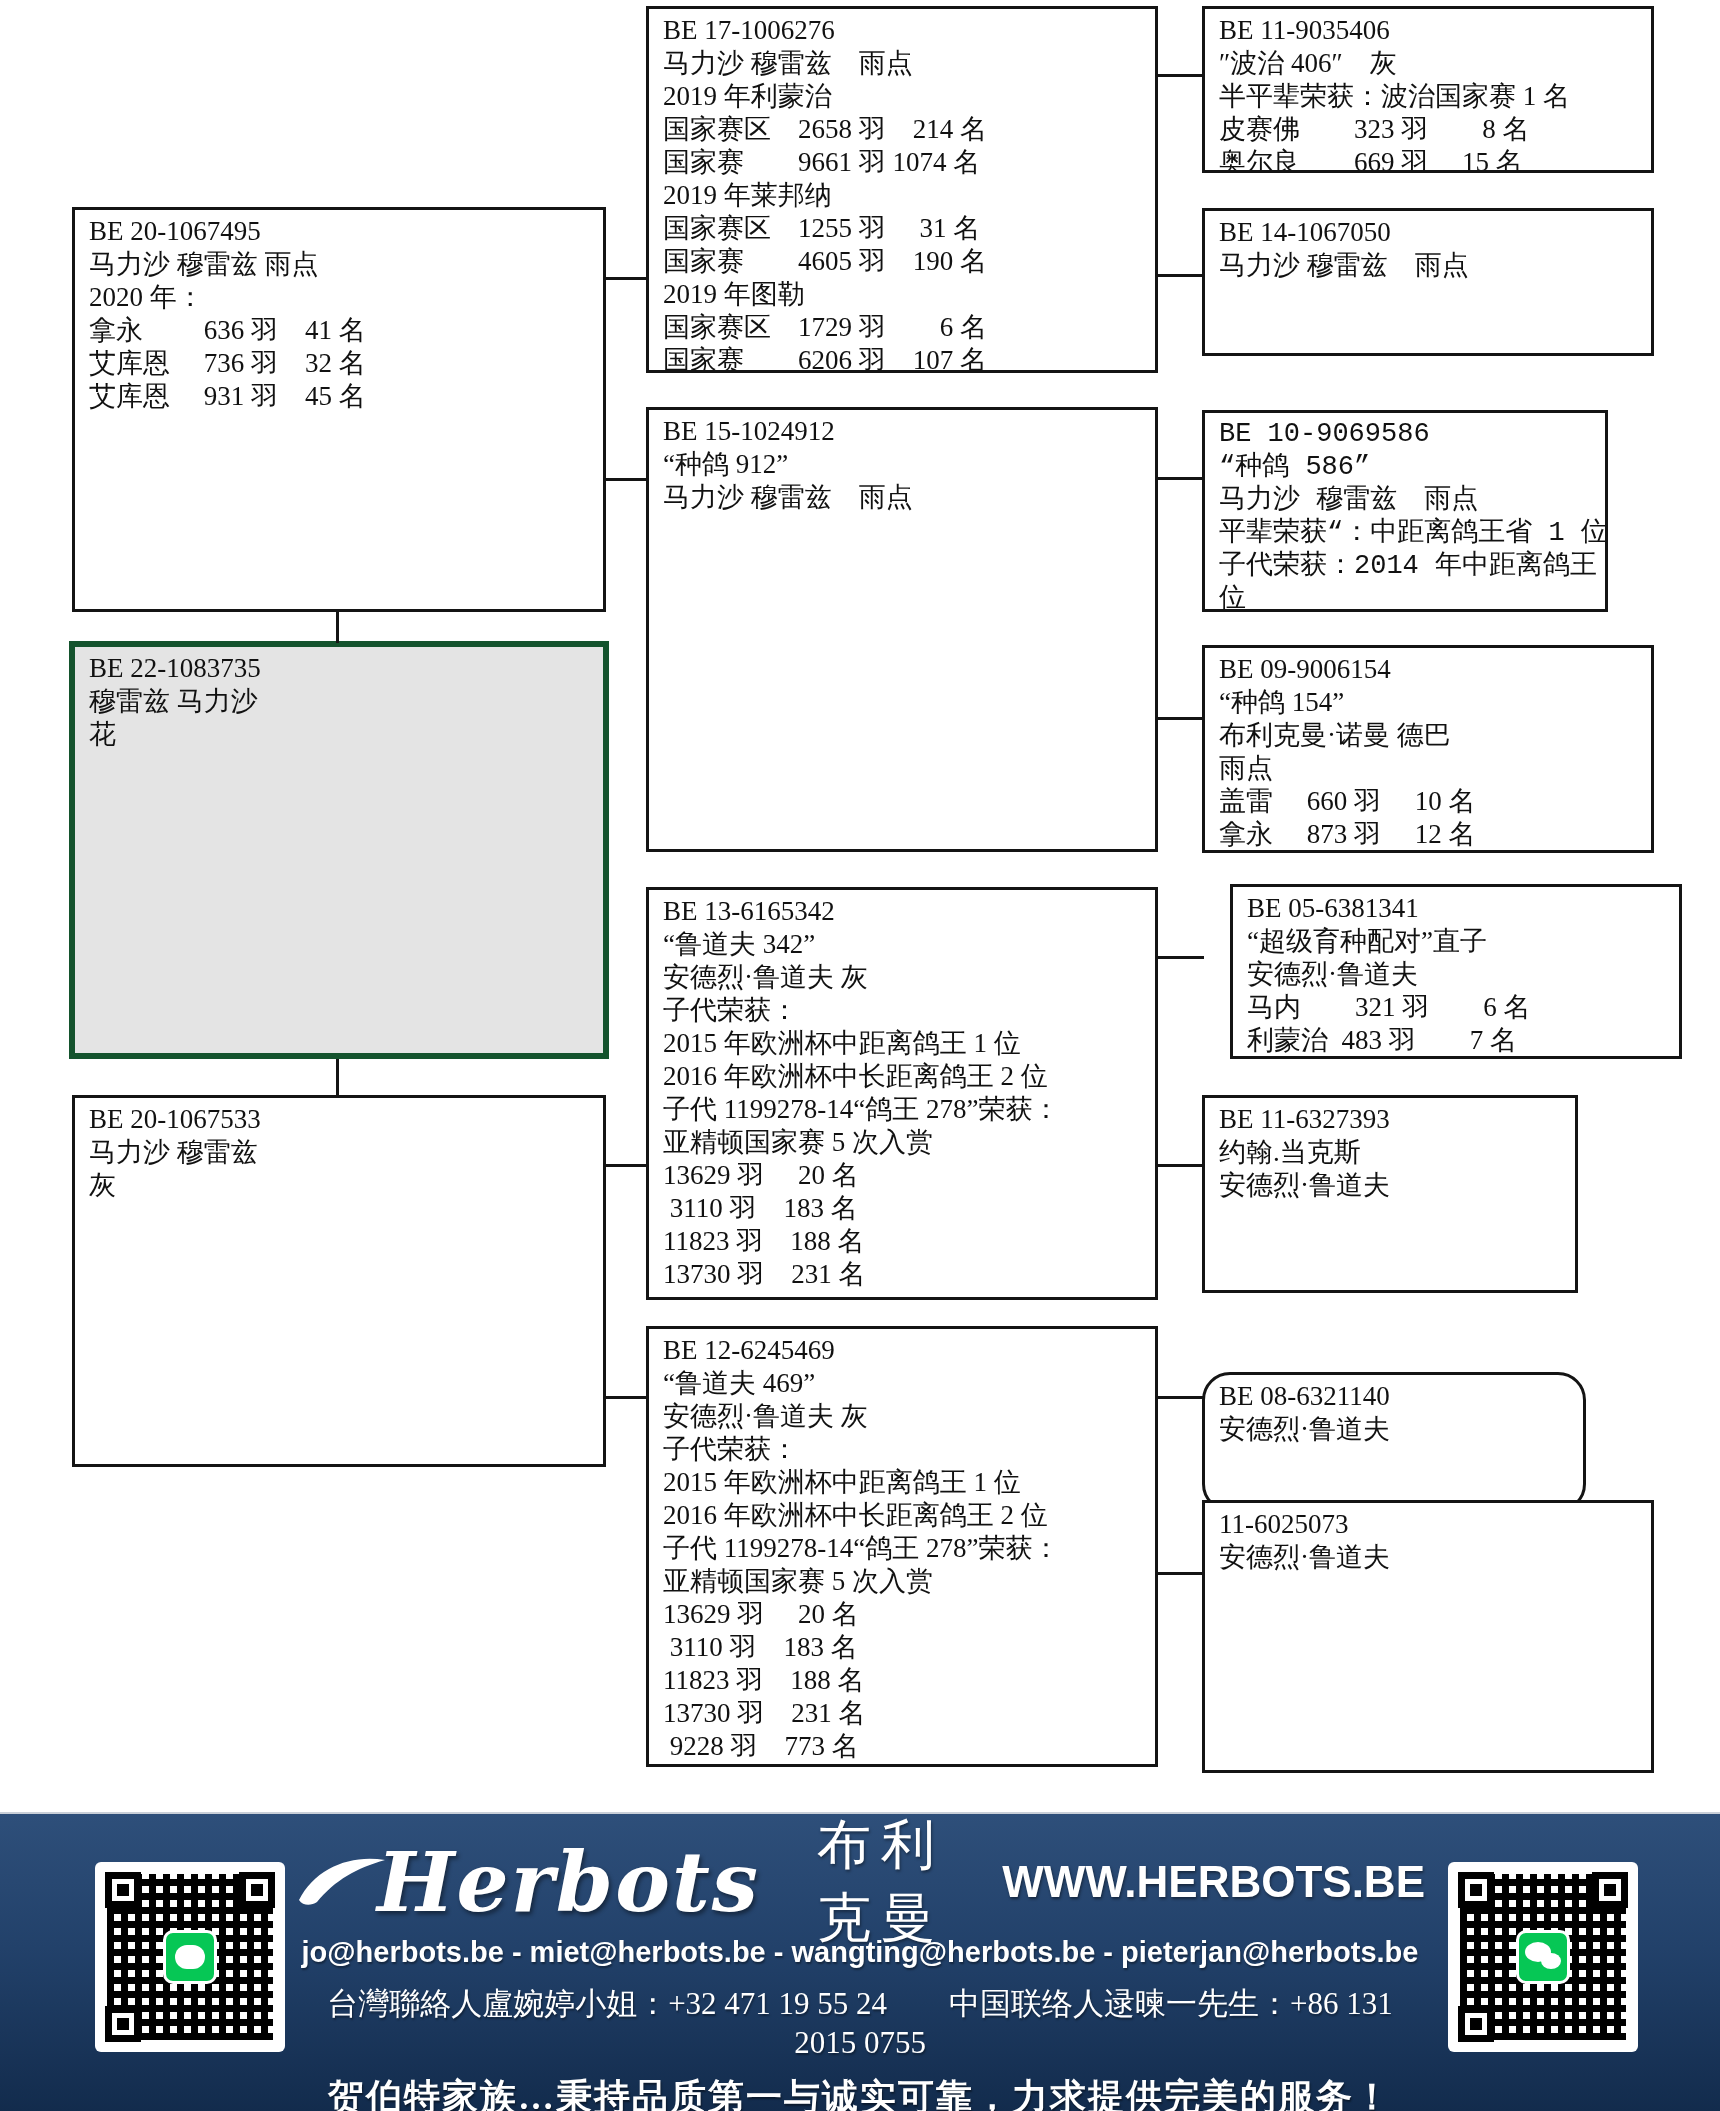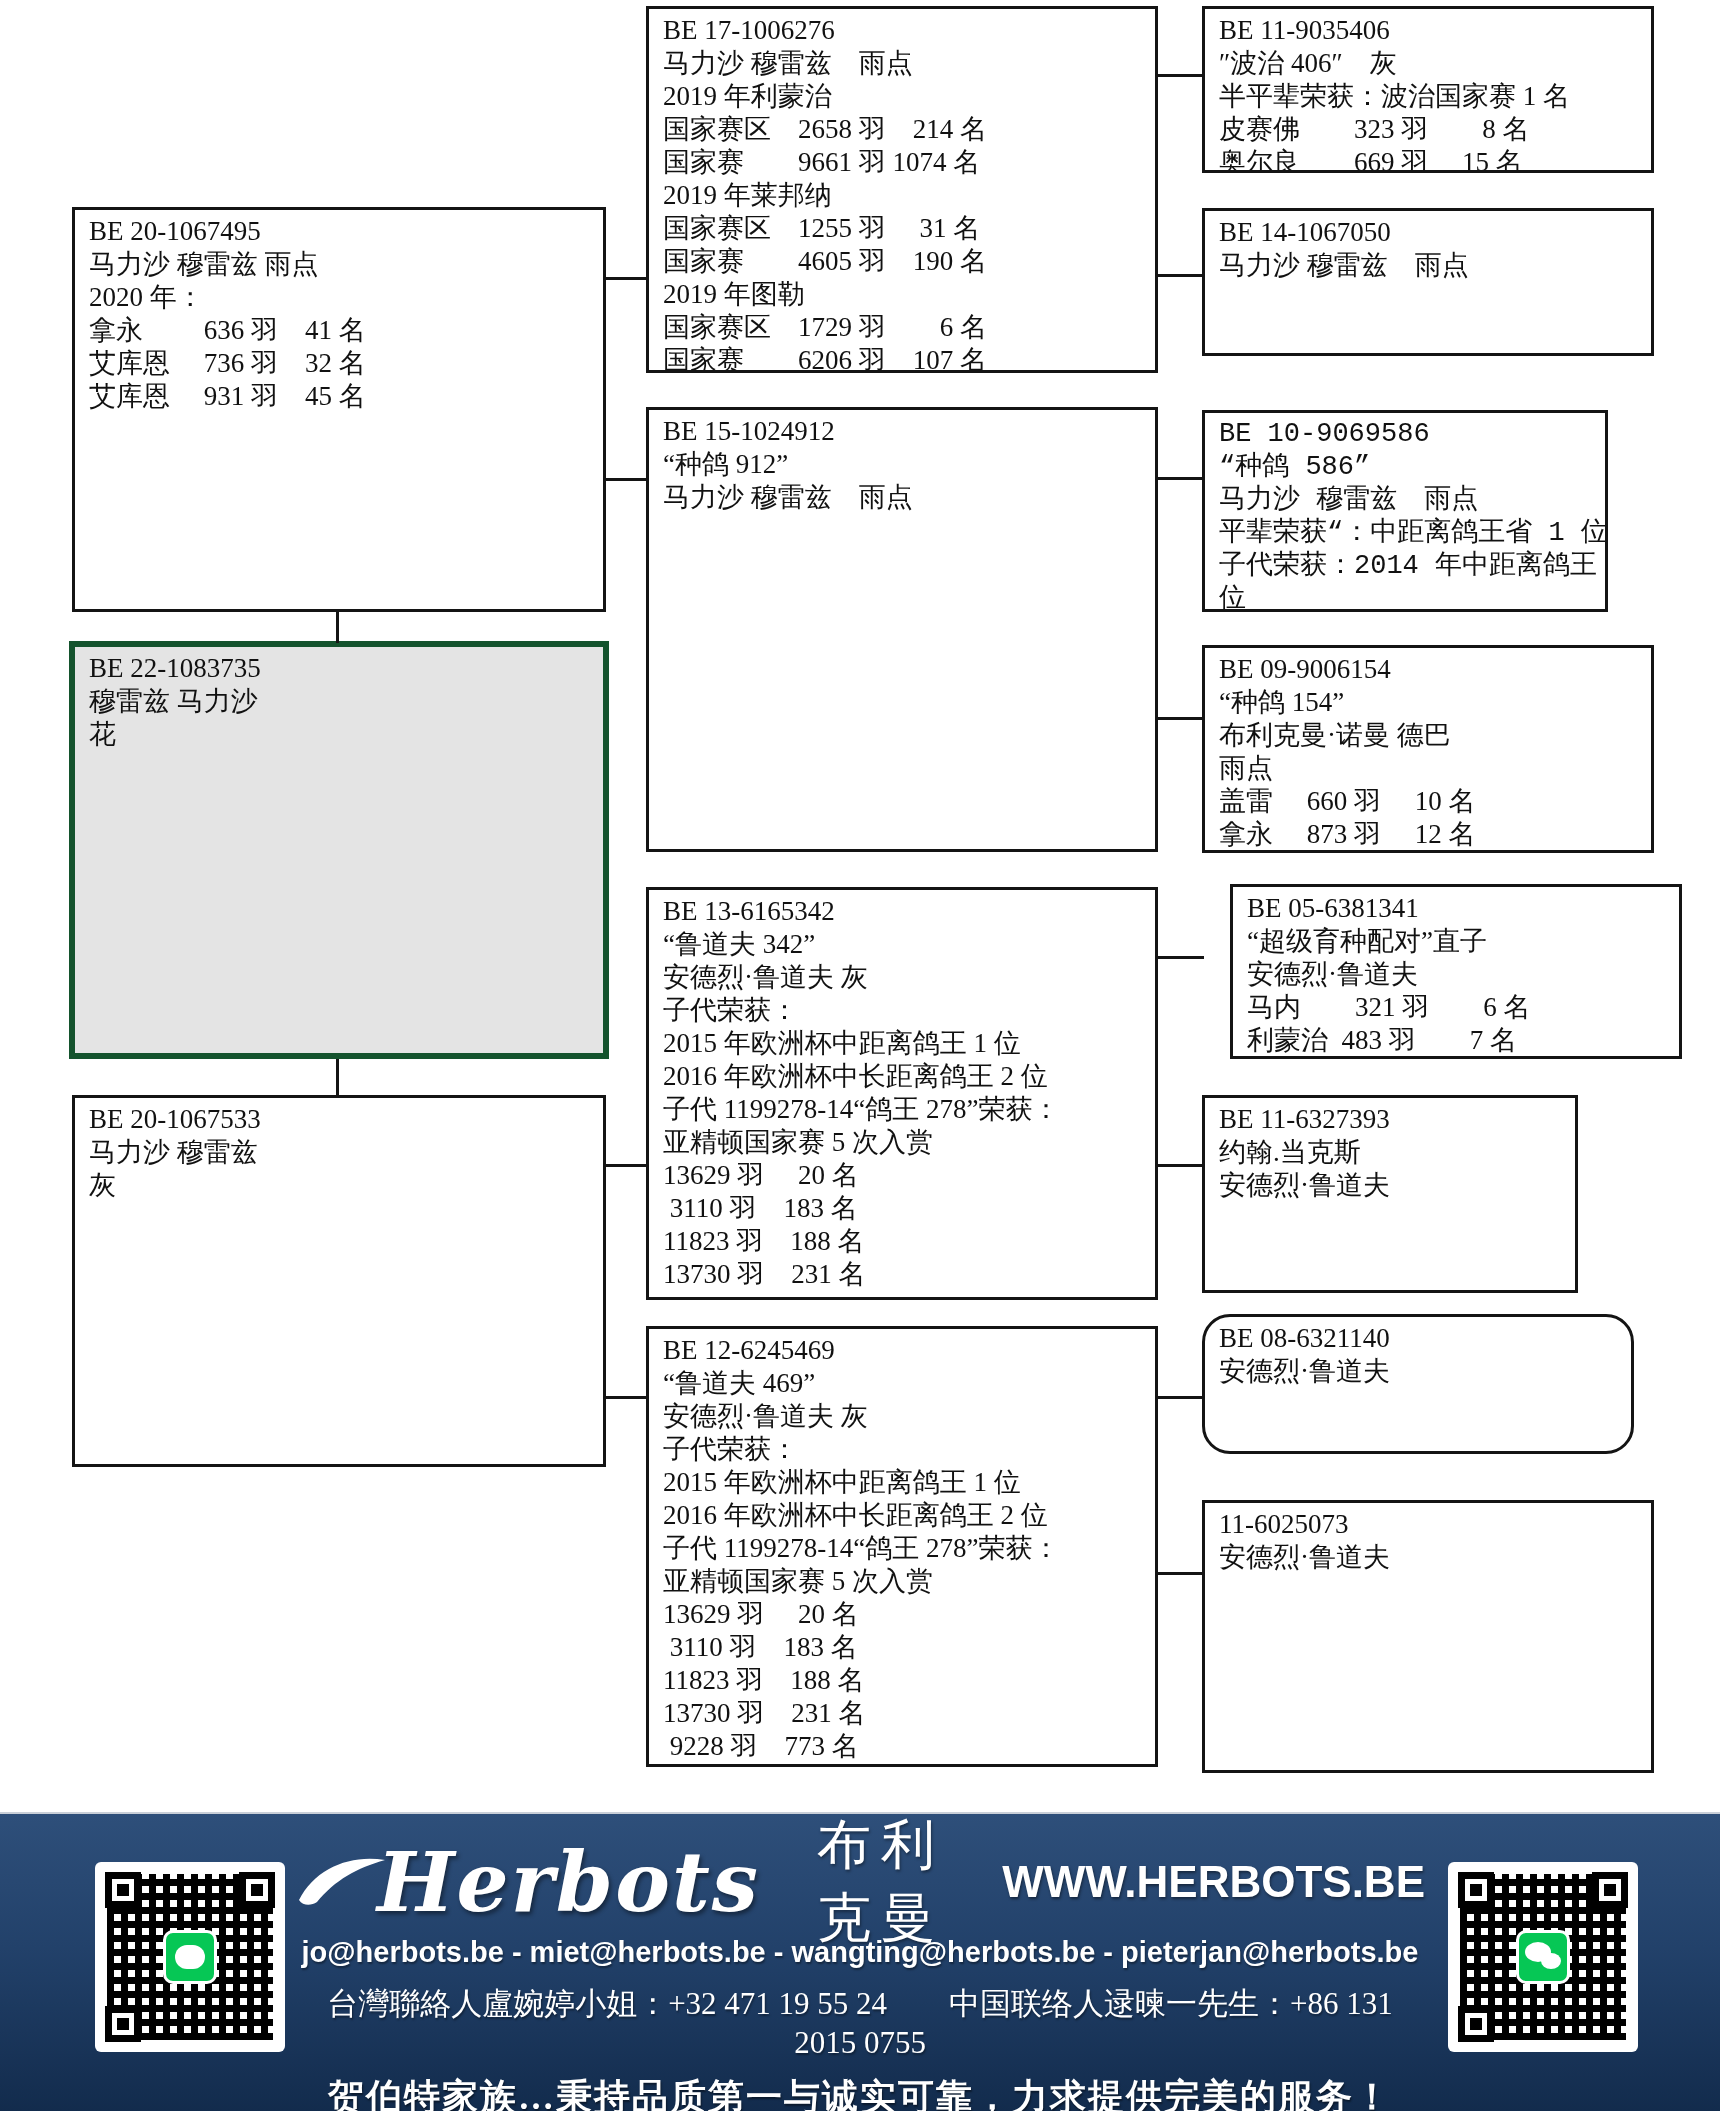--- a/index.html
+++ b/index.html
@@ -23,21 +23,21 @@
   .box-sd{left:646px; top:407px;  width:512px; height:445px;}
   .box-ds{left:646px; top:887px;  width:512px; height:413px;}
   .box-dd{left:646px; top:1326px; width:512px; height:441px;}
   
   .box-r1{left:1202px; top:6px;    width:452px; height:167px;}
   .box-r2{left:1202px; top:208px;  width:452px; height:148px;}
   .box-r3{left:1202px; top:410px;  width:406px; height:202px;font-family:Liberation Mono, monospace;}
   .box-r4{left:1202px; top:645px;  width:452px; height:208px;}
   .box-r5{left:1202px; top:884px;  width:452px; height:175px;margin-left:28px;}
   .box-r6{left:1202px; top:1095px; width:376px; height:198px;}
-  .box-r7{left:1202px; top:1314px; width:432px; height:140px;border-radius:28px;}
+  .box-r7{left:1202px; top:1372px; width:384px; height:140px;border-radius:28px;}
   .box-r8{left:1202px; top:1500px; width:452px; height:273px;}
   
   .conn{position:absolute;background:#141414;}
   .cv1{left:336px;top:612px;width:3px;height:31px;}
   .cv2{left:336px;top:1059px;width:3px;height:38px;}
   .ch-s-ss {left:604px;top:277px; width:44px;height:3px;}
   .ch-s-sd {left:604px;top:478px; width:44px;height:3px;}
   .ch-d-ds {left:604px;top:1164px;width:44px;height:3px;}
   .ch-d-dd {left:604px;top:1396px;width:44px;height:3px;}
   .ch-ss-r1{left:1156px;top:74px;  width:48px;height:3px;}

